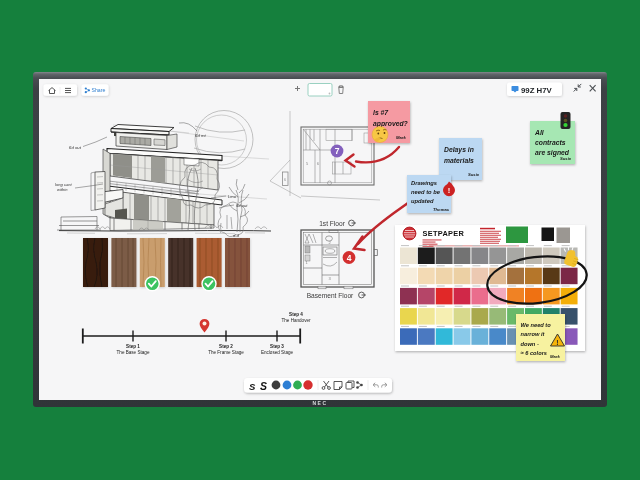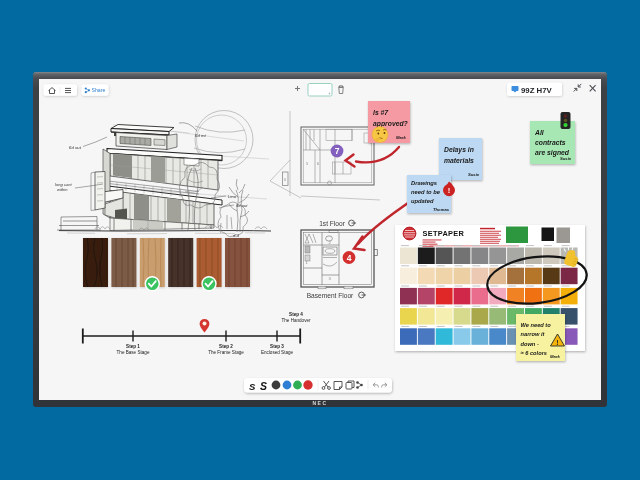--- a/index.html
+++ b/index.html
@@ -1,17 +1,17 @@
 <!DOCTYPE html>
 <html><head>
 <meta charset="utf-8">
 <style>
 html,body{margin:0;padding:0;background:#ffffff;width:640px;height:480px;overflow:hidden;
 font-family:"Liberation Sans",sans-serif;}
-#stage{position:absolute;left:0;top:0;width:640px;height:480px;background:#0369a1;}
+#stage{position:absolute;left:0;top:0;width:640px;height:480px;background:#15803d;}
 #monitor{position:absolute;left:33px;top:72px;width:574px;height:335px;border-radius:3px;
 background:linear-gradient(180deg,#85898e 0%,#62666b 0.6%,#4a4e53 1.8%,#3d4145 5%,#393d41 50%,#303438 100%);}
 #screen{position:absolute;left:6px;top:7px;width:562px;height:321px;background:#f6f6f7;}
 #neclogo{position:absolute;left:0;bottom:0;width:574px;height:7px;text-align:center;
 color:#d8dadc;font-size:5px;font-weight:bold;letter-spacing:1.5px;line-height:7px;}
 </style>
 </head>
 <body>
 <div id="stage">
 

